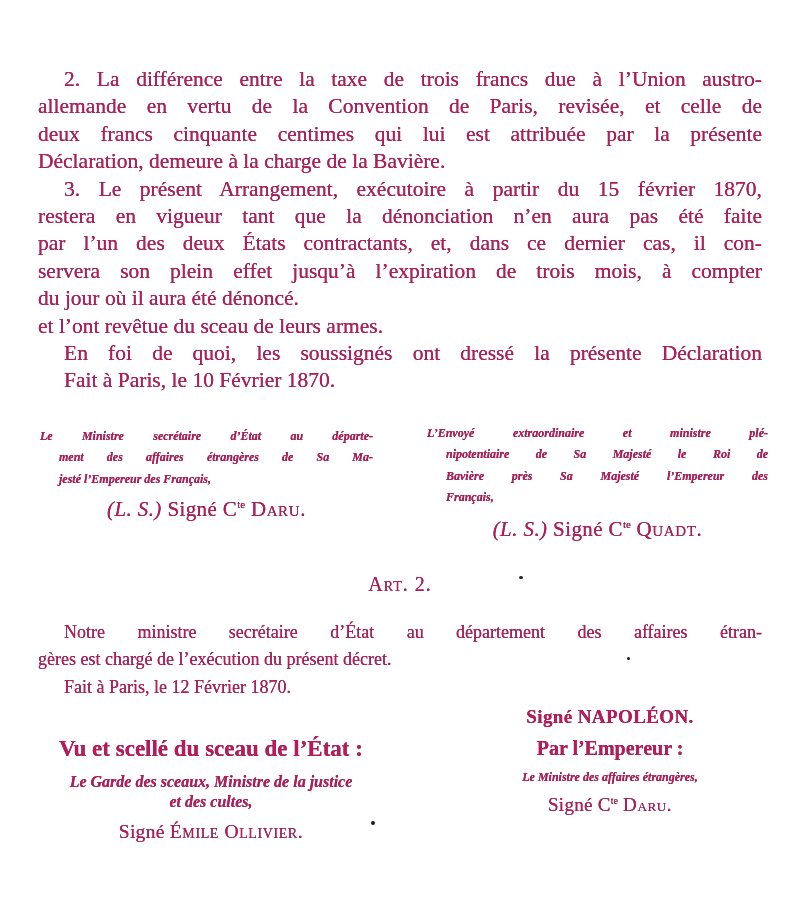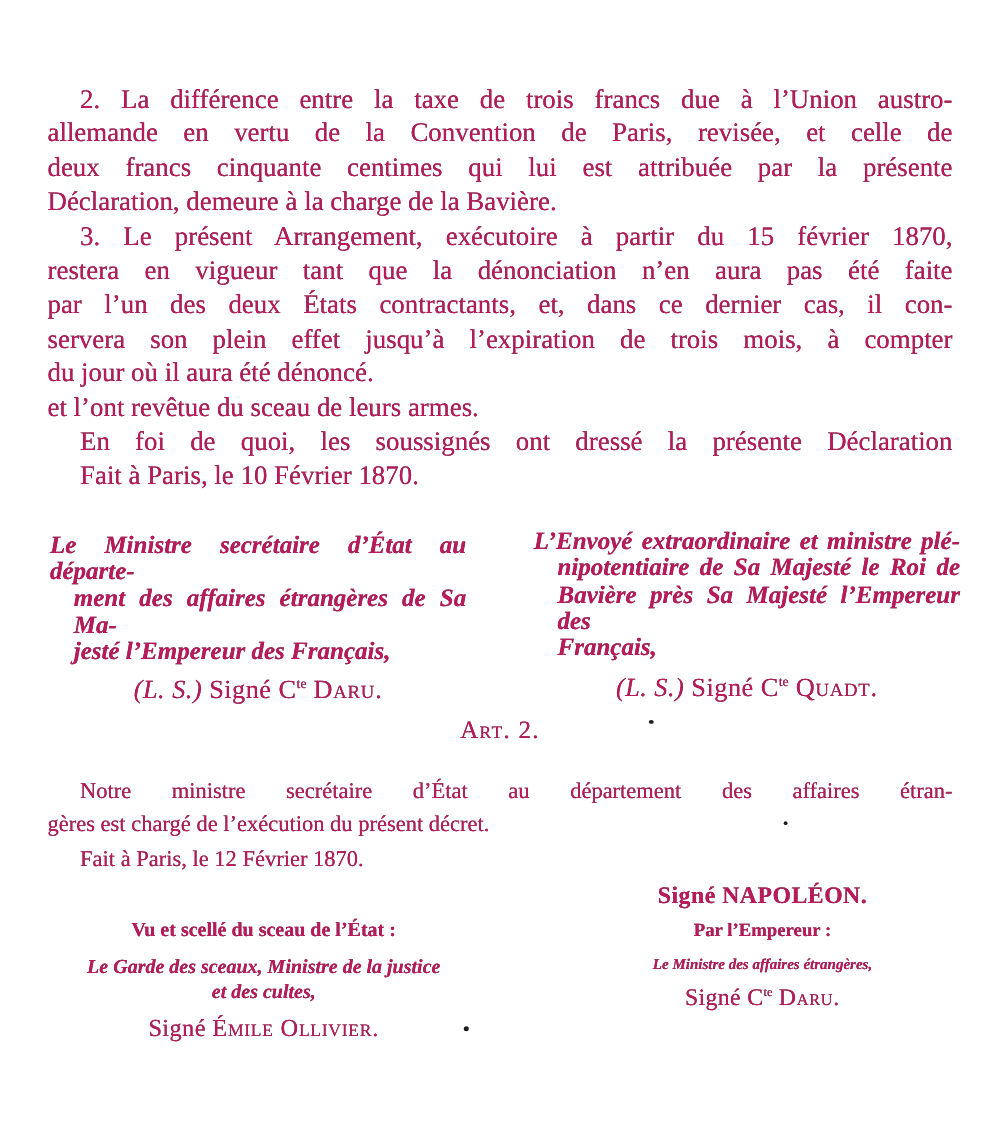--- a/index.html
+++ b/index.html
@@ -13,41 +13,41 @@
   .main{position:absolute;left:38px;top:66px;width:724px;font-size:21.5px;line-height:27.4px;}
   .bline{white-space:normal;}
   .jl{text-align:justify;text-align-last:justify;}
   .ll{text-align:left;text-align-last:left;}
   .ind{text-indent:26px;}
   .closing{margin-top:0;}
   .dateline{margin-top:0;text-indent:26px;}
   
   .sigcol-left{position:absolute;left:40px;top:426px;width:333px;}
   .sigcol-right{position:absolute;left:427px;top:423px;width:341px;}
-  .ititle{font-style:italic;font-weight:bold;font-size:20px;line-height:21.3px;}
+  .ititle{font-style:italic;font-weight:bold;font-size:12px;line-height:21.3px;}
   .hang{padding-left:19px;}
   .sealline{font-size:21px;text-align:center;margin-top:7px;letter-spacing:.4px;}
   .sigcol-right .sealline{margin-top:9px;}
   .it{font-style:italic;}
   .sc{font-variant:small-caps;letter-spacing:.6px;}
   .sup{font-size:11px;vertical-align:8px;letter-spacing:0;}
   .sup-sm{font-size:10px;vertical-align:7px;letter-spacing:0;}
   
   .art{position:absolute;left:0;top:573px;width:800px;text-align:center;
        font-size:20px;letter-spacing:1px;}
   
   .decree{position:absolute;left:38px;top:619px;width:724px;font-size:18px;line-height:27.4px;}
   
   .bot-right{position:absolute;left:450px;top:706px;width:320px;text-align:center;}
   .br-napoleon{font-size:19px;font-weight:bold;letter-spacing:.4px;}
-  .br-emperor{font-size:15px;font-weight:bold;margin-top:9px;}
+  .br-emperor{font-size:20px;font-weight:bold;margin-top:9px;}
   .br-minister{font-size:12px;font-style:italic;font-weight:bold;margin-top:10px;}
   .br-signed{font-size:19px;margin-top:9px;letter-spacing:.3px;}
   .bot-left{position:absolute;left:40px;top:736px;width:342px;text-align:center;}
-  .bl-seal{font-size:16px;font-weight:bold;}
+  .bl-seal{font-size:23px;font-weight:bold;}
   .bl-keeper{font-size:16px;font-style:italic;font-weight:bold;line-height:19.5px;margin-top:10px;}
   .bl-signed{font-size:19.5px;margin-top:10px;letter-spacing:.3px;}
   
   .speck{position:absolute;background:#1c1c1c;border-radius:50%;}
 </style>
 </head>
 <body>
 
 <div class="page">
 

